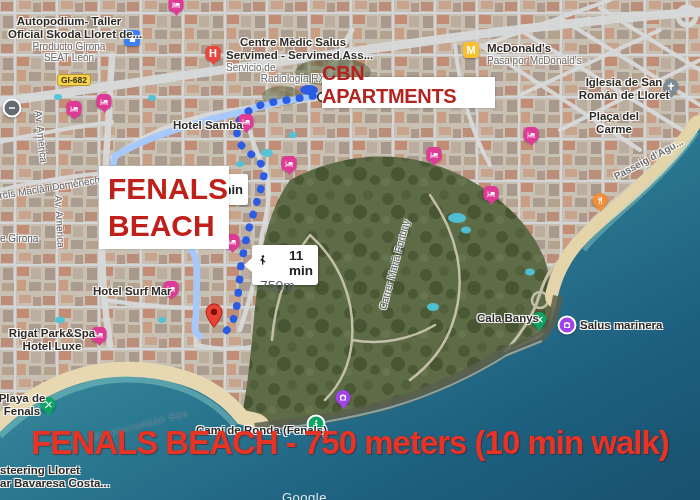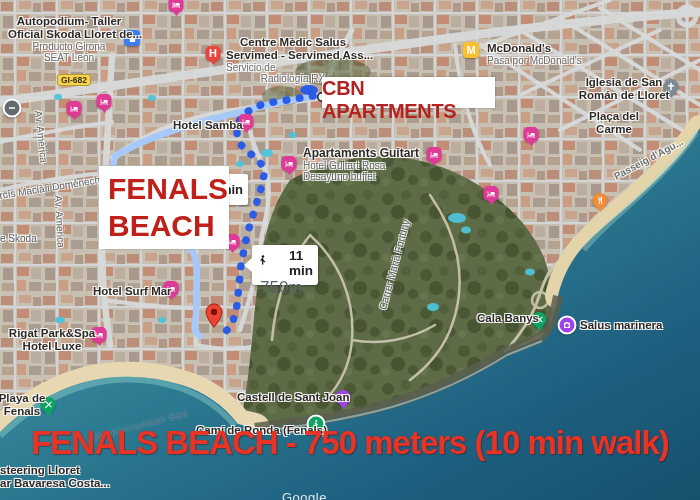--- a/index.html
+++ b/index.html
@@ -35,39 +35,39 @@
        box-shadow:0 1px 2px rgba(0,0,0,.35);}
   .chip{position:absolute;z-index:2;width:16px;height:16px;border-radius:4px;
        display:flex;align-items:center;justify-content:center;
        transform:translate(-50%,-50%);background:var(--c);
        box-shadow:0 1px 2px rgba(0,0,0,.35);}
   .glyph-letter{color:#fff;font-size:11px;font-weight:bold;line-height:1;}
   .dest-pin{position:absolute;z-index:4;transform:translate(-50%,-100%);}
 
   
   .cbn-box{position:absolute;left:322px;top:77px;width:173px;height:31px;z-index:5;
-       background:#fff;display:flex;align-items:flex-start;justify-content:center;
+       background:#fff;display:flex;align-items:flex-end;justify-content:center;
        box-shadow:0 0 2px rgba(0,0,0,.3);}
   .cbn-box span{color:#b3231f;font-weight:bold;font-size:20px;letter-spacing:-.3px;}
   .fenals-box{position:absolute;left:99px;top:166px;width:130px;height:83px;z-index:5;
        background:#fff;padding:4px 0 0 9px;box-sizing:border-box;
        box-shadow:0 0 2px rgba(0,0,0,.25);}
   .fenals-box div{color:#bf201a;font-weight:bold;font-size:30px;line-height:37px;}
   .min-bubble{position:absolute;left:206px;top:174px;width:42px;height:31px;z-index:4;
        background:#fff;border-radius:2px;box-shadow:0 1px 2px rgba(0,0,0,.35);
        text-align:right;padding-right:5px;box-sizing:border-box;
        font-size:13px;font-weight:bold;color:#202124;line-height:31px;}
   .route-bubble{position:absolute;left:252px;top:245px;width:66px;height:40px;z-index:5;
        background:#fff;border-radius:3px;box-shadow:0 1px 3px rgba(0,0,0,.4);
        padding:3px 5px;box-sizing:border-box;}
   .route-bubble::before{content:"";position:absolute;left:-8px;top:13px;
        border:7px solid transparent;border-right:8px solid #fff;border-left:none;}
   .rb-row{display:flex;align-items:center;gap:21px;}
   .rb-time{font-size:13.5px;font-weight:bold;color:#202124;}
-  .rb-dist{font-size:17px;color:#5f6368;padding-left:3px;}
+  .rb-dist{font-size:14px;color:#5f6368;padding-left:3px;}
 
   .banner{position:absolute;left:0;right:0;top:424px;z-index:6;text-align:center;
        white-space:nowrap;color:#e93425;font-weight:bold;font-size:33px;letter-spacing:-1px;
        text-shadow:1px 1px 1px rgba(70,0,0,.35),0 0 2px rgba(120,0,0,.25);}
 
   .badge{position:absolute;left:57px;top:74px;z-index:2;background:#f7d24b;
        border:1px solid #b49a2e;border-radius:3px;color:#3a3317;font-size:8.5px;
        font-weight:bold;padding:0 3px;line-height:10px;text-align:right;}
   .watermark{position:absolute;left:282px;top:490px;z-index:6;color:#fff;opacity:.85;
        font-size:13px;letter-spacing:.5px;}
@@ -330,46 +330,38 @@
     <span>Iglesia de San</span><br>
     <span>Román de Lloret</span>
   </div>
   <div class="lbl center" style="left:578px;top:110px;width:72px">
     <span>Plaça del</span><br>
     <span>Carme</span>
   </div>
   <div class="lbl" style="left:173px;top:119px">
     <span>Hotel Samba</span>
   </div>
-  <div class="lbl" style="left:303px;top:147px;font-size:12px">
-    <span>Apartaments Guitart</span>
-    <span class="sub">Hotel Guitart Rosa</span>
-    <span class="sub">Desayuno buffet</span>
-  </div>
   <div class="lbl" style="left:93px;top:285px">
     <span>Hotel Surf Mar</span>
   </div>
   <div class="lbl center" style="left:6px;top:327px;width:92px">
     <span>Rigat Park&amp;Spa</span><br>
     <span>Hotel Luxe</span>
   </div>
   <div class="lbl center" style="left:-2px;top:392px;width:48px">
     <span>Playa de</span><br>
     <span>Fenals</span>
   </div>
   <div class="lbl" style="left:0px;top:464px">
     <span>steering Lloret</span><br>
     <span>ar Bavaresa Costa...</span>
   </div>
   <div class="lbl" style="left:196px;top:424px">
     <span>Camí de Ronda (Fenals)</span>
   </div>
-  <div class="lbl" style="left:237px;top:391px">
-    <span>Castell de Sant Joan</span>
-  </div>
   <div class="lbl" style="left:477px;top:312px">
     <span>Cala Banys</span>
   </div>
   <div class="lbl" style="left:580px;top:319px">
     <span>Salus marinera</span>
   </div>
 
   <div class="street rot" style="left:612px;top:172px;transform:rotate(-28deg);font-weight:bold;color:#70716f">
     <span>Passeig d'Agu...</span>
   </div>
@@ -379,21 +371,21 @@
   <div class="street rot" style="left:44px;top:110px;transform:rotate(84deg)">
     <span>Av. Amèrica</span>
   </div>
   <div class="street rot" style="left:64px;top:195px;transform:rotate(87deg)">
     <span>Av. Amèrica</span>
   </div>
   <div class="street rot" style="left:-14px;top:192px;transform:rotate(-9deg)">
     <span>Narcís Macià i Domènech</span>
   </div>
   <div class="street" style="left:0px;top:233px">
-    <span>e Skoda</span>
+    <span>e Girona</span>
   </div>
   <div class="water-lbl rot" style="left:92px;top:432px;transform:rotate(-15deg)">
     <span>Mediterranean Sea</span>
   </div>
 
   <div class="badge">
     <span>GI-682</span>
   </div>
 
   <div class="min-bubble">

